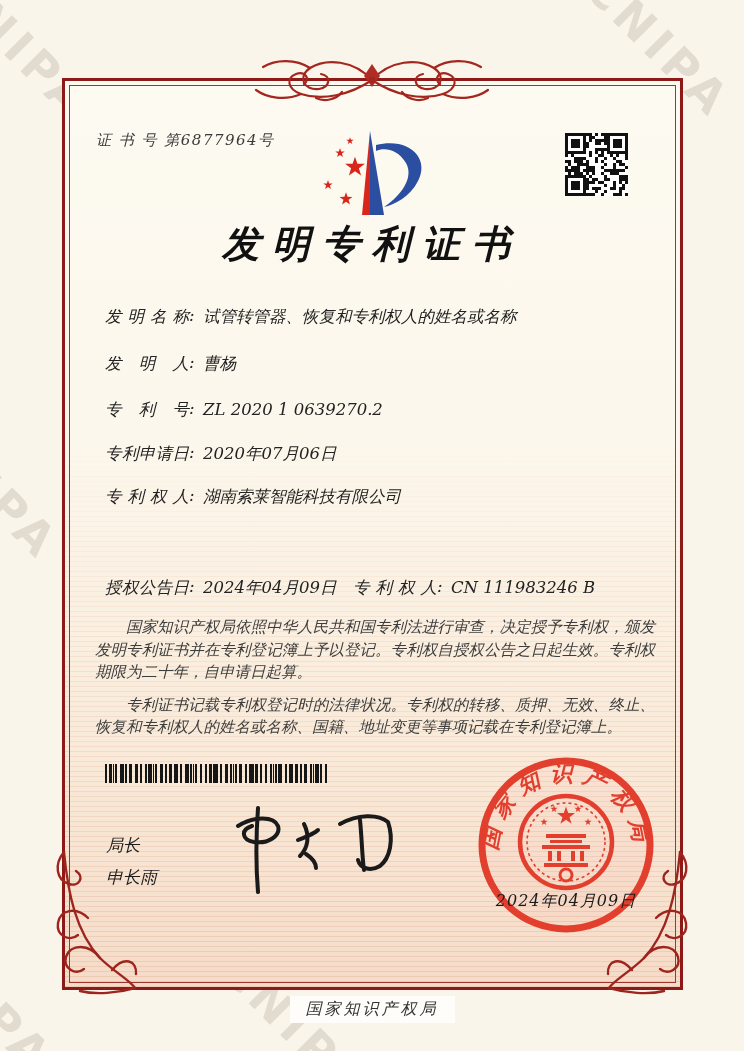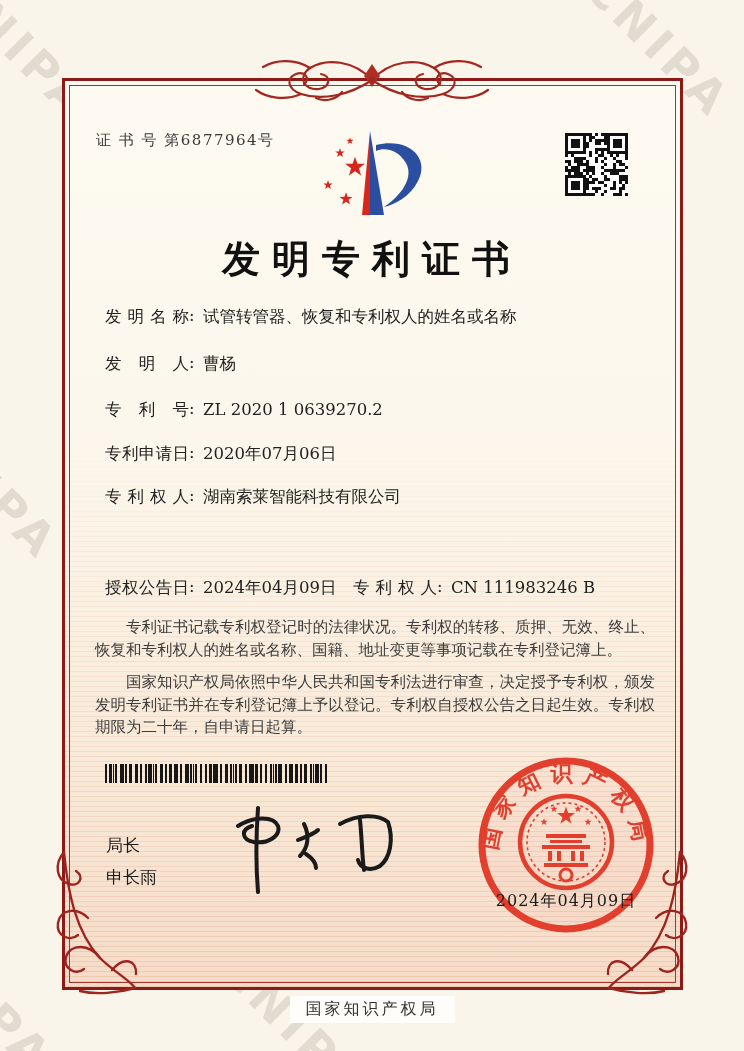--- a/index.html
+++ b/index.html
@@ -34,29 +34,29 @@
   .guilloche {
     position:absolute; inset:0;
     background:repeating-linear-gradient(0deg, rgba(196,108,78,0.17) 0 1px, transparent 1px 5px);
     -webkit-mask-image:linear-gradient(180deg, transparent 0%, transparent 38%, rgba(0,0,0,.55) 62%, #000 100%);
             mask-image:linear-gradient(180deg, transparent 0%, transparent 38%, rgba(0,0,0,.55) 62%, #000 100%);
   }
 
   .orn { position:absolute; z-index:4; pointer-events:none; }
 
   
-  .content { position:absolute; inset:0; z-index:5; }
+  .content { position:absolute; inset:0; z-index:5;font-style:italic; }
   .cert-no { position:absolute; left:96px; top:131px; font-size:15px; letter-spacing:1.5px; color:#3a3a3a; }
   .logo { position:absolute; left:318px; top:123px; }
   .qr { position:absolute; left:565px; top:133px; width:63px; height:63px; background:#fff; padding:0; }
   .qr .cell { position:absolute; width:3px; height:3px; background:#111; }
 
   .title {
     position:absolute; left:0; top:219px; width:744px; text-align:center;
-    font-size:38px; font-weight:bold; letter-spacing:12px; color:#111;margin-top:15px;
+    font-size:38px; font-weight:bold; letter-spacing:12px; color:#111;
   }
 
   .row { position:absolute; left:105px; font-size:16.5px; color:#222; }
   .f-label {
     display:inline-block; width:84px; text-align:justify; text-align-last:justify; vertical-align:top;
   }
   .f-colon { display:inline-block; width:6px; vertical-align:top; }
   .f-val { display:inline-block; margin-left:8px; vertical-align:top; max-width:452px; line-height:22px; }
   .row2-group { position:absolute; left:248px; top:0; white-space:nowrap; }
 
@@ -422,22 +422,22 @@
     <div class="row" style="top:577px;width:560px">
       <span>
         <span class="f-label">授权公告日</span><span class="f-colon">:</span><span class="f-val">2024年04月09日</span>
       </span>
       <span class="row2-group">
         <span class="f-label">专利权人</span><span class="f-colon">:</span><span class="f-val">CN 111983246 B</span>
       </span>
     </div>
 
     <div class="paras">
+      <p>国家知识产权局依照中华人民共和国专利法进行审查，决定授予专利权，颁发发明专利证书并在专利登记簿上予以登记。专利权自授权公告之日起生效。专利权期限为二十年，自申请日起算。</p>
       <p>专利证书记载专利权登记时的法律状况。专利权的转移、质押、无效、终止、恢复和专利权人的姓名或名称、国籍、地址变更等事项记载在专利登记簿上。</p>
-      <p>国家知识产权局依照中华人民共和国专利法进行审查，决定授予专利权，颁发发明专利证书并在专利登记簿上予以登记。专利权自授权公告之日起生效。专利权期限为二十年，自申请日起算。</p>
     </div>
 
     <div class="barcode"></div>
 
     <div class="director-label">局长</div>
     <div class="director-name">申长雨</div>
 
     <svg class="sig" width="190" height="100" viewBox="0 0 190 100">
       <g stroke="#1a1a1a" fill="none" stroke-width="4" stroke-linecap="round" stroke-linejoin="round">
         <path d="M46 12 C 44 40, 44 72, 46 96"></path>

